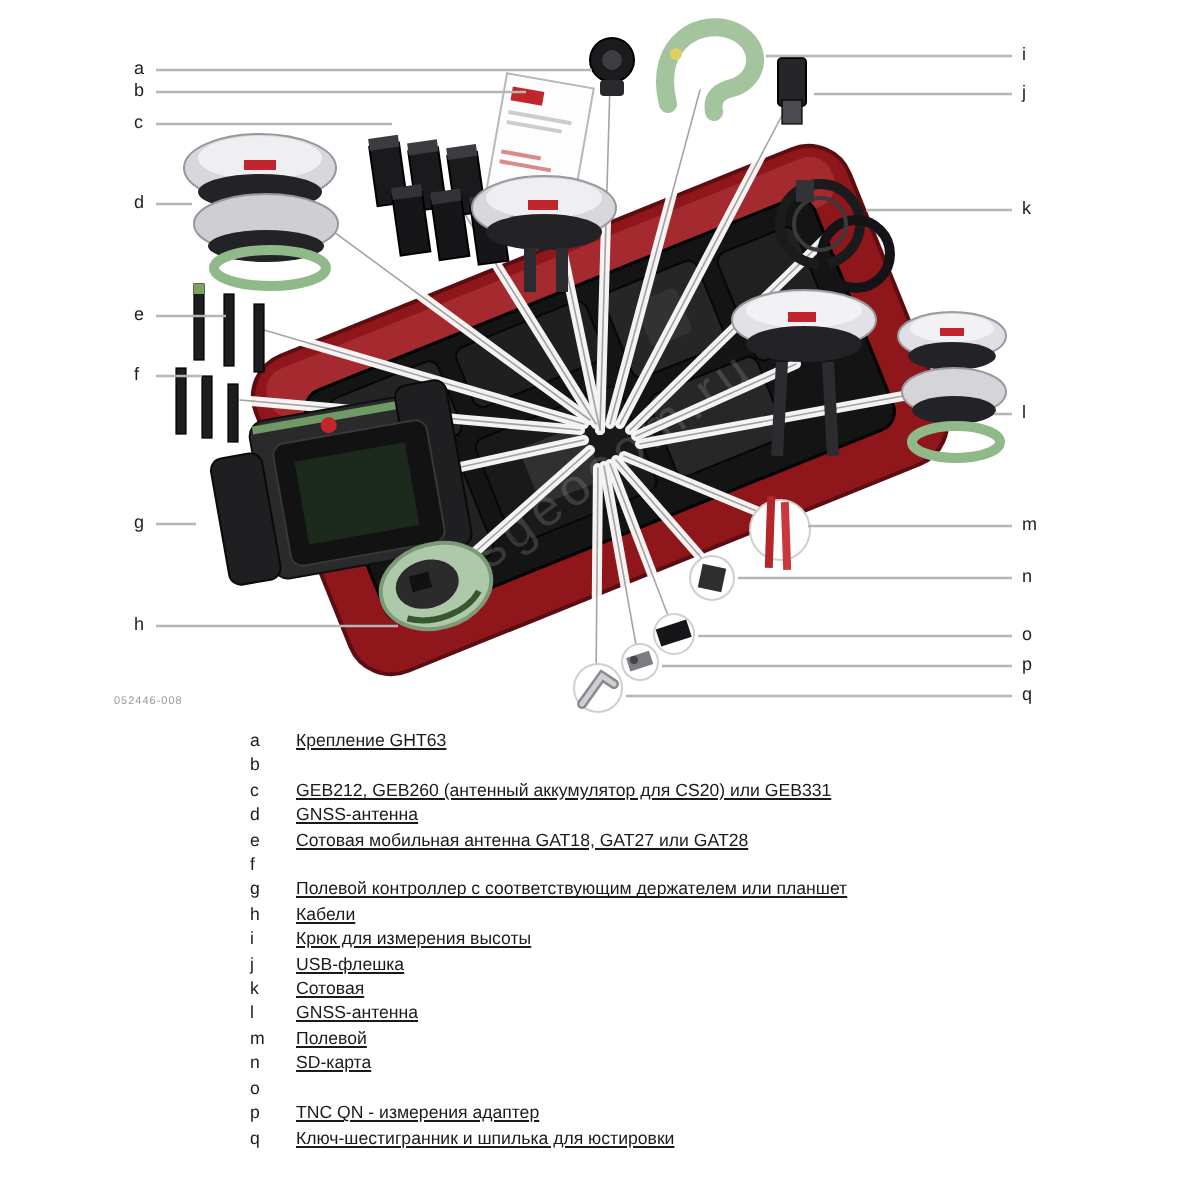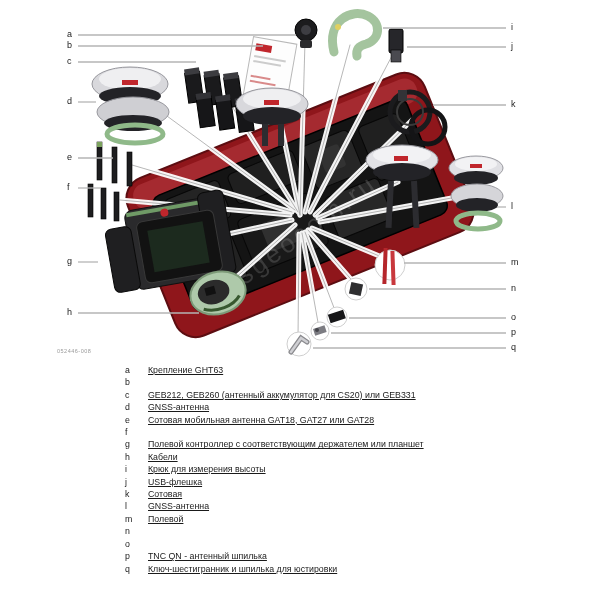--- a/index.html
+++ b/index.html
@@ -319,27 +319,28 @@
     <div class="legend-row">
         <span class="legend-key">l</span>
         <span class="legend-text">GNSS-антенна</span>
       </div>
     <div class="legend-row">
         <span class="legend-key">m</span>
         <span class="legend-text">Полевой</span>
       </div>
     <div class="legend-row">
         <span class="legend-key">n</span>
+        <span class="legend-text">SD-карта</span>
       </div>
     <div class="legend-row">
         <span class="legend-key">o</span>
       </div>
     <div class="legend-row">
         <span class="legend-key">p</span>
-        <span class="legend-text">TNC QN - антенный шпилька</span>
+        <span class="legend-text">TNC QN - измерения адаптер</span>
       </div>
     <div class="legend-row">
         <span class="legend-key">q</span>
         <span class="legend-text">Ключ-шестигранник и шпилька для юстировки</span>
       </div>
   </div>
 
 </div>
 
 </body></html>

